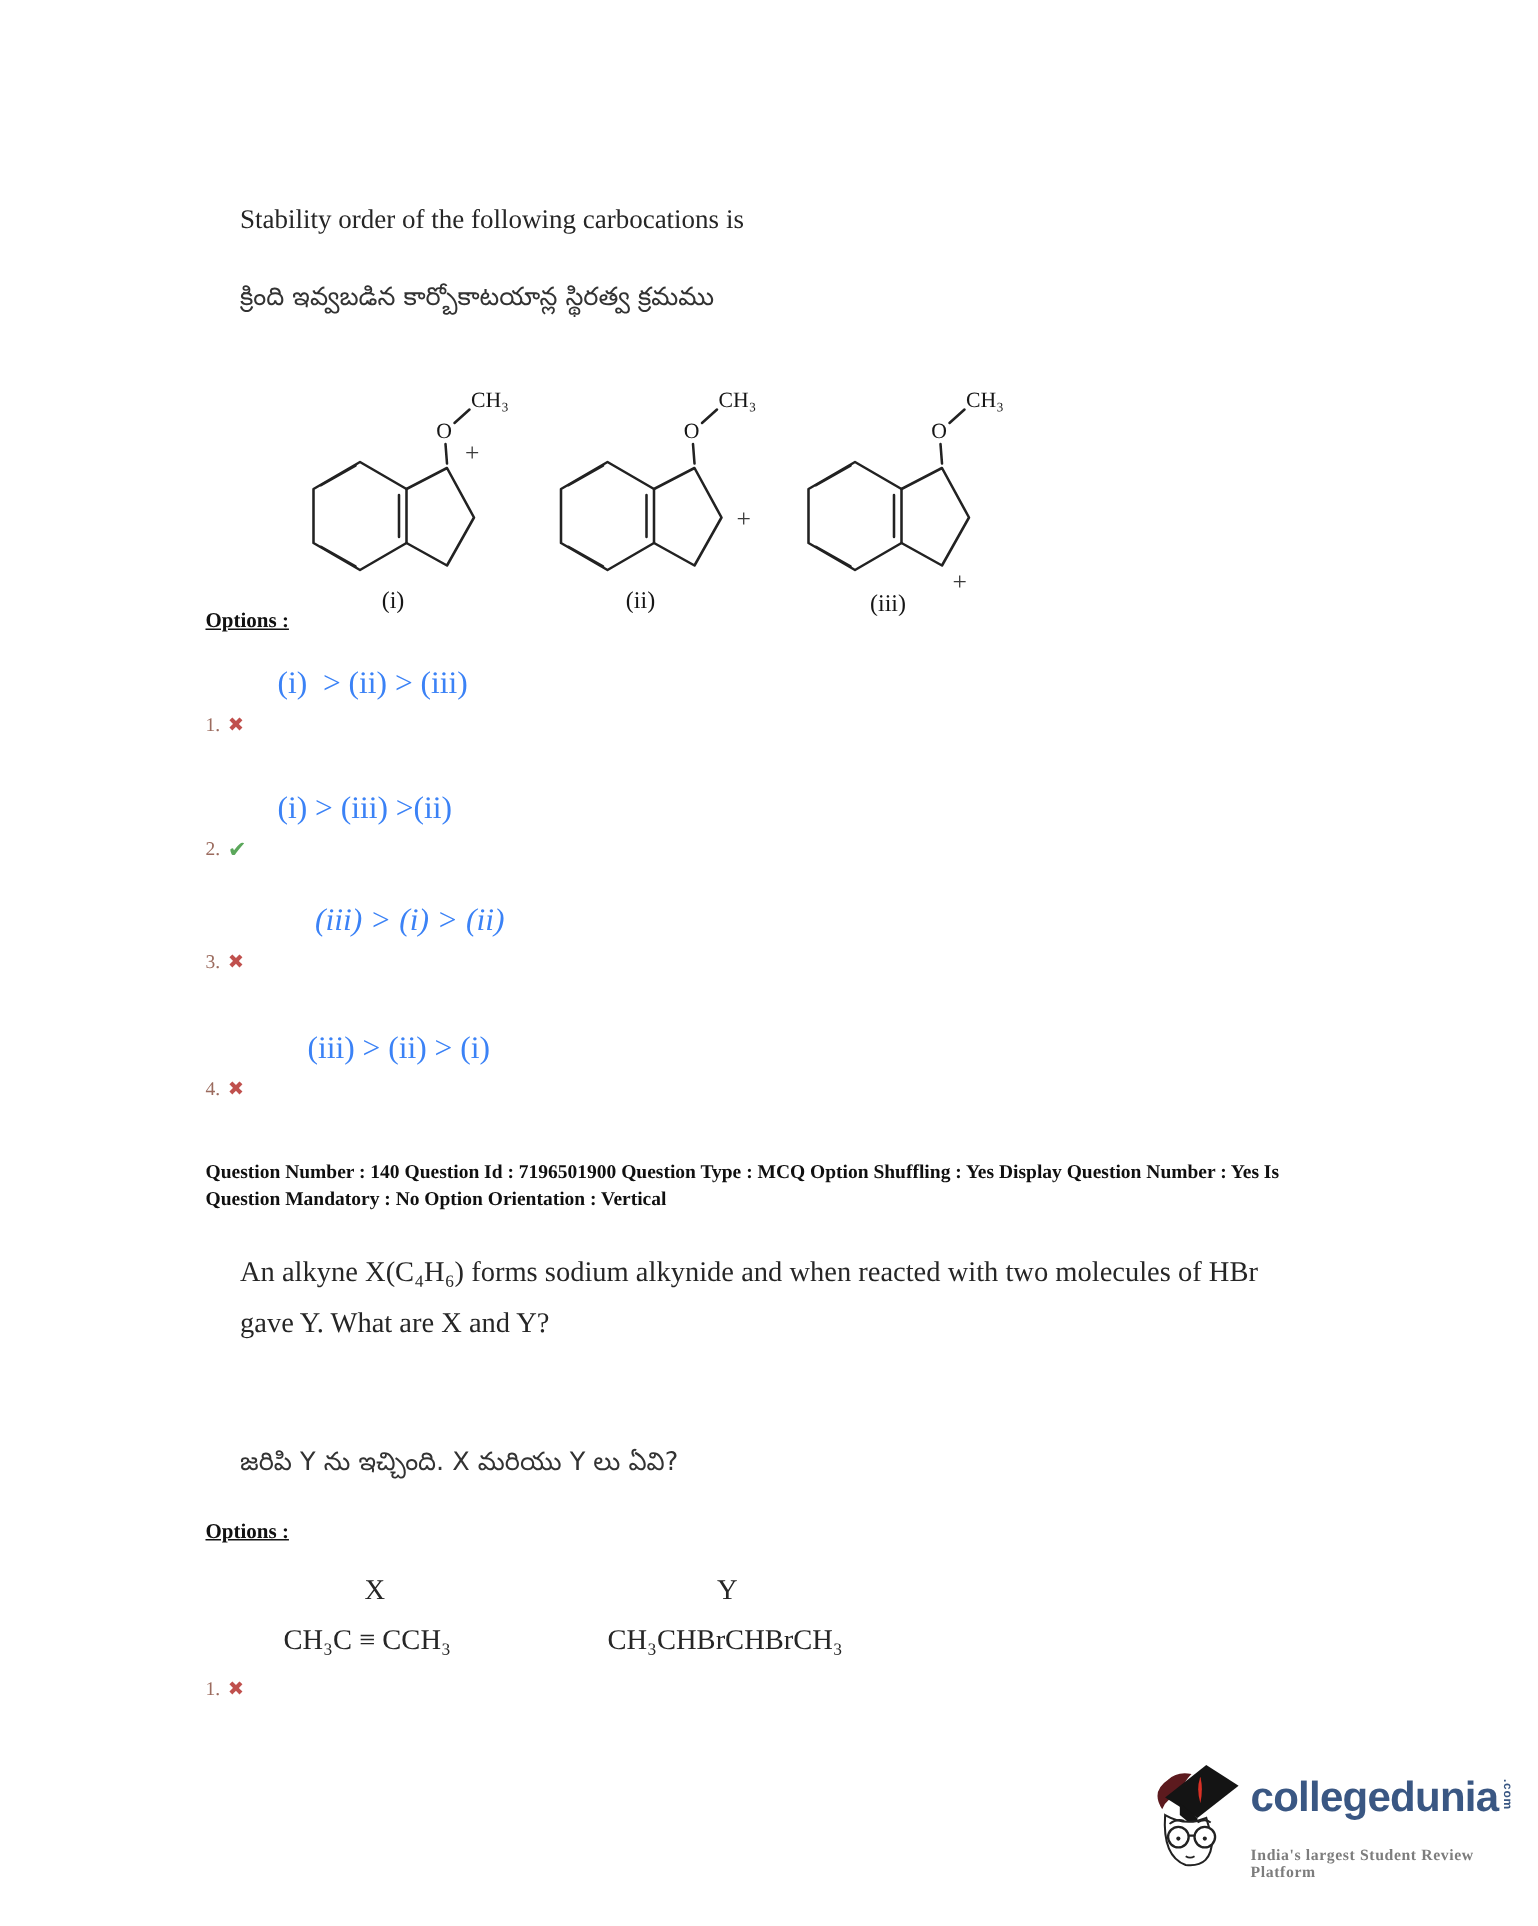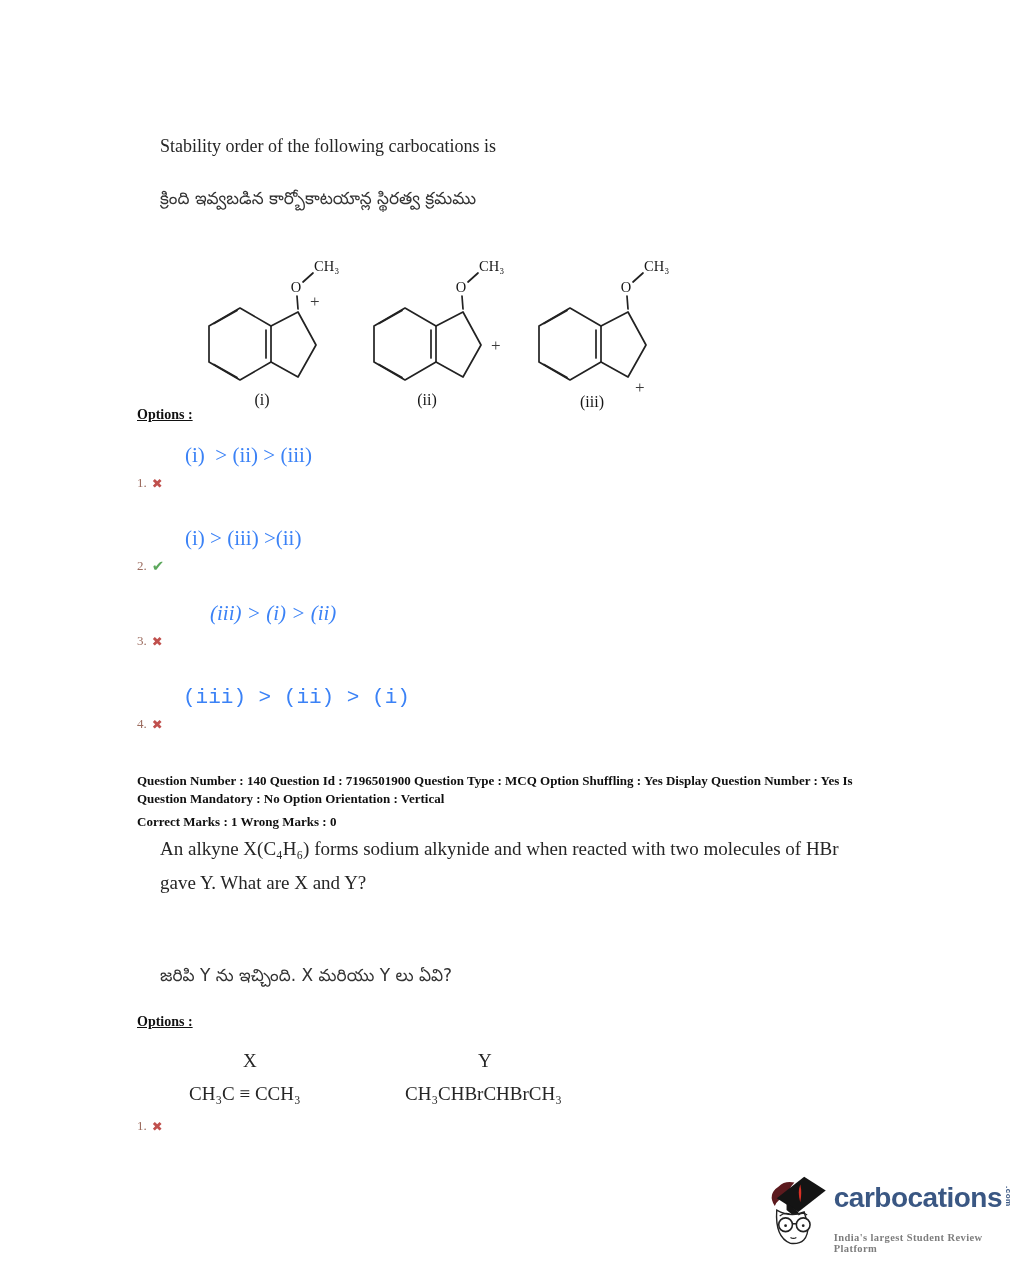--- a/index.html
+++ b/index.html
@@ -120,30 +120,29 @@
 
   <div class="abs" style="left:137px;top:601px;">
     <div class="opt-text" style="margin-left:73px;font-style:italic;">(iii) &gt; (i) &gt; (ii)</div>
     <div class="opt-numrow">
       <span>3.</span>
       <span class="mark wrong">✖</span>
     </div>
   </div>
 
   <div class="abs" style="left:137px;top:686px;">
-    <div class="opt-text" style="margin-left:46px;font-family:Liberation Mono, monospace;">(iii) &gt; (ii) &gt; (i)</div>
+    <div class="opt-text" style="margin-left:68px;">(iii) &gt; (ii) &gt; (i)</div>
     <div class="opt-numrow">
       <span>4.</span>
       <span class="mark wrong">✖</span>
     </div>
   </div>
 
   <div class="abs meta" style="left:137px;top:772px;">
     <div>Question Number : 140 Question Id : 7196501900 Question Type : MCQ Option Shuffling : Yes Display Question Number : Yes Is Question Mandatory : No Option Orientation : Vertical</div>
-    <div class="meta-line2">Correct Marks : 1 Wrong Marks : 0</div>
   </div>
 
   <div class="abs qtitle2" style="left:160px;top:838px;">An alkyne X(C₄H₆) forms sodium alkynide and when reacted with two molecules of HBr</div>
   <div class="abs qtitle2" style="left:160px;top:872px;">gave Y. What are X and Y?</div>
 
   <div class="abs telugu" style="left:160px;top:965px;">జరిపి Y ను ఇచ్చింది. X మరియు Y లు ఏవి?</div>
 
   <div class="abs options-heading" style="left:137px;top:1014px;">Options :</div>
 
   <div class="abs colhead" style="left:243px;top:1050px;">X</div>
@@ -174,20 +173,20 @@
       <line x1="28" y1="52" x2="32" y2="52" stroke="#222" stroke-width="1.6"></line>
       <circle cx="21" cy="54" r="1.4" fill="#222"></circle>
       <circle cx="39" cy="54" r="1.4" fill="#222"></circle>
 
       <path d="M15,44 q5,-4 10,-2" fill="none" stroke="#222" stroke-width="1.3"></path>
       <path d="M34,43 q5,-3 9,0" fill="none" stroke="#222" stroke-width="1.3"></path>
       <path d="M26,66 q3,2 6,0" fill="none" stroke="#222" stroke-width="1.2"></path>
     </svg>
     <div class="brand-col">
       <div class="brand-row">
-        <span class="brand-text">carbocations</span>
+        <span class="brand-text">collegedunia</span>
         <span class="brand-com">.com</span>
       </div>
       <div class="tagline">India's largest Student Review Platform</div>
     </div>
   </div>
 
 </div>
 
 </body></html>

